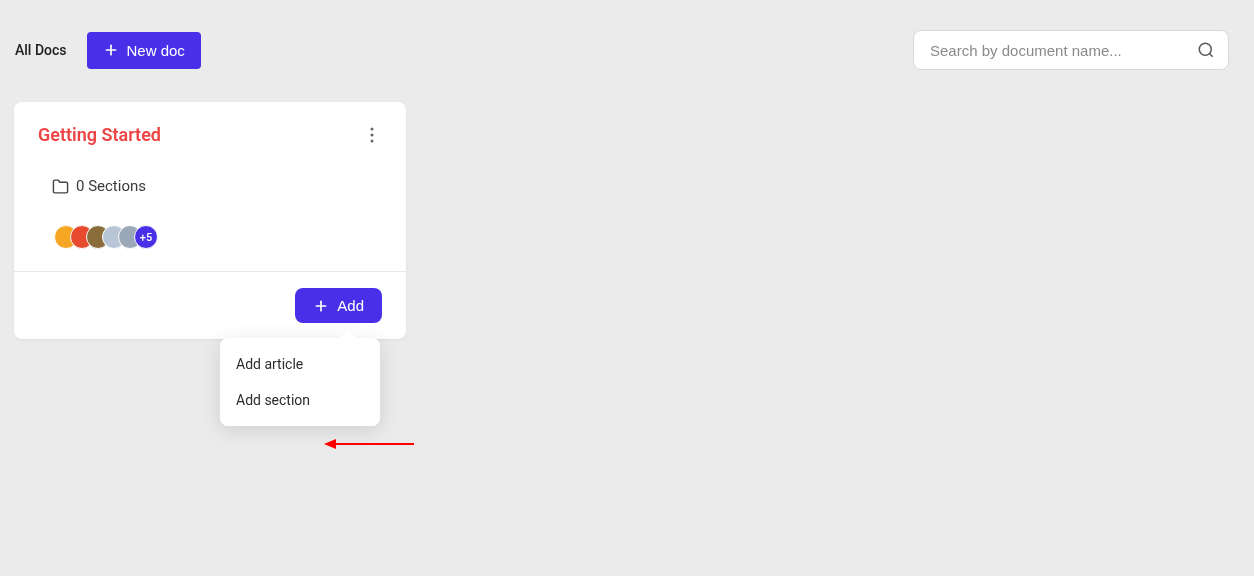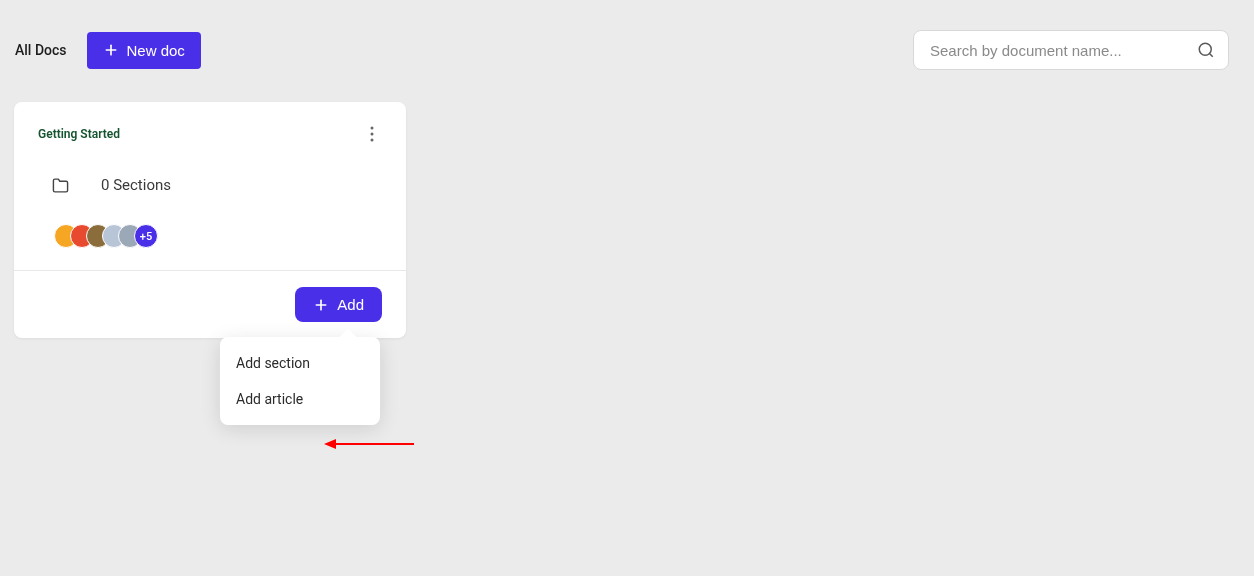--- a/index.html
+++ b/index.html
@@ -89,37 +89,37 @@
     .card-body {
       padding: 22px 24px 22px 24px;
     }
     .card-top {
       display: flex;
       align-items: center;
       justify-content: space-between;
       margin-bottom: 30px;
     }
     .card-title {
-      font-size: 12px;
+      font-size: 18px;
       font-weight: 600;
-      color: #14532d;
+      color: #ef4444;
     }
     .more-dots {
       width: 20px;
       height: 20px;
       display: flex;
       align-items: center;
       justify-content: center;
       cursor: pointer;
       color: #666;
     }
     .stat-row {
       display: flex;
       align-items: flex-end;
-      gap: 32px;
+      gap: 7px;
       margin-bottom: 10px;
       padding-left: 14px;
       margin-top: 32px;
     }
     .stat-row svg {
       width: 17px;
       height: 17px;
       color: #444;
       flex-shrink: 0;
     }
@@ -272,22 +272,22 @@
     <div class="card-footer">
       <button class="add-btn">
         <svg viewBox="0 0 24 24" fill="none" stroke="currentColor" stroke-width="2.5" stroke-linecap="round">
           <line x1="12" y1="5" x2="12" y2="19"></line>
           <line x1="5" y1="12" x2="19" y2="12"></line>
         </svg>
         <span>Add</span>
       </button>
 
       <div class="dropdown">
+        <div class="dropdown-item">Add article</div>
         <div class="dropdown-item">Add section</div>
-        <div class="dropdown-item">Add article</div>
       </div>
     </div>
   </div>
 </div>
 
 <svg class="arrow-annotation" width="90" height="12" viewBox="0 0 90 12">
   <line x1="90" y1="6" x2="8" y2="6" stroke="#ff0000" stroke-width="2"></line>
   <polygon points="0,6 12,1 12,11" fill="#ff0000"></polygon>
 </svg>
 

